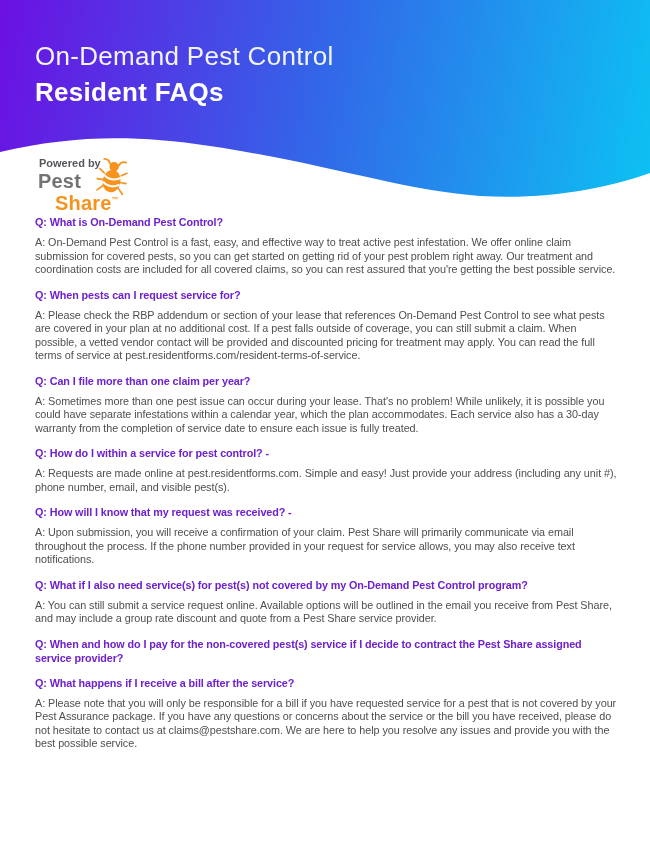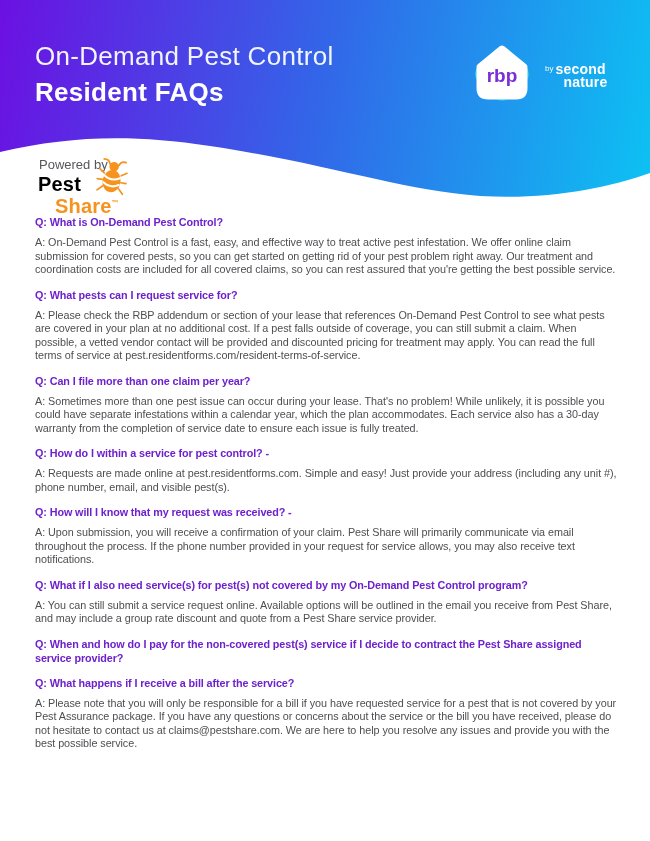--- a/index.html
+++ b/index.html
@@ -30,22 +30,22 @@
   
   .rbp-lockup { position: absolute; left: 466px; top: 38px; display: flex; align-items: flex-start; }
   .rbp-badge { width: 72px; height: 72px; display: block; }
   .byline { display: flex; margin-top: 25px; margin-left: 7px; color: #ffffff; }
   .byline .by { font-size: 8px; font-weight: 400; margin-top: 1px; margin-right: 2px; opacity: 0.95; }
   .sn-stack { display: flex; flex-direction: column; font-size: 14px; font-weight: 700; line-height: 13px; letter-spacing: 0.2px; }
   .sn-stack .nature { margin-left: 8px; }
 
   
   .pestshare { position: absolute; left: 38px; top: 157px; width: 120px; height: 62px; }
-  .powered-label { font-size: 13px; color: #54565a; font-weight: 400; margin-left: 1px; }
-  .ps-pest { font-size: 20px; font-weight: 800; color: #000000; line-height: 19px; margin-top: 3px; letter-spacing: 0.2px; }
+  .powered-label { font-size: 11px; color: #54565a; font-weight: 700; margin-left: 1px; }
+  .ps-pest { font-size: 20px; font-weight: 800; color: #737373; line-height: 19px; margin-top: 3px; letter-spacing: 0.2px; }
   .ps-share { font-size: 20px; font-weight: 800; color: #f6921e; line-height: 18px; margin-left: 17px; letter-spacing: 0.2px; }
   .tm { font-size: 7px; vertical-align: super; font-weight: 700; }
   .bug-svg { position: absolute; left: 59px; top: -1px; width: 31px; height: 40px; transform: rotate(10deg); }
 
   
   .faq { position: absolute; left: 35px; top: 215px; width: 582px; }
   .faq-item { margin-bottom: 11px; }
   .question {
     color: #6e21cc; font-size: 10.8px; font-weight: 700;
     line-height: 14px; letter-spacing: -0.1px; margin-bottom: 7px;
@@ -59,40 +59,20 @@
 <body>
 
 <div class="page">
 
   <header class="banner">
     <div class="titles">
       <div class="title-line1">On-Demand Pest Control</div>
       <div class="title-line2">Resident FAQs</div>
     </div>
 
-    <div class="rbp-lockup">
-      <svg class="rbp-badge" viewBox="0 0 72 72">
-        <defs>
-          <linearGradient id="tealgrad" x1="0" y1="0" x2="1" y2="1">
-            <stop offset="0" stop-color="#45ddcb"></stop>
-            <stop offset="1" stop-color="#1fc0e4"></stop>
-          </linearGradient>
-        </defs>
-        <rect x="14" y="14" width="44" height="44" rx="10" transform="rotate(45 36 36)" fill="url(#tealgrad)"></rect>
-        <path d="M36,11 L58,29 L58,50 Q58,58 50,58 L22,58 Q14,58 14,50 L14,29 Z" fill="#ffffff" stroke="#ffffff" stroke-width="7" stroke-linejoin="round"></path>
-        <text x="36" y="44" text-anchor="middle" font-size="19" font-weight="bold" font-family="Liberation Sans, sans-serif" fill="#7b2ed6">rbp</text>
-      </svg>
-      <div class="byline">
-        <span class="by">by</span>
-        <span class="sn-stack">
-          <span>second</span>
-          <span class="nature">nature</span>
-        </span>
-      </div>
-    </div>
 
     <svg class="wave" viewBox="0 0 650 120" preserveAspectRatio="none">
       <path d="M0,42 C70,26 130,24 210,36 C330,54 400,80 480,86 C545,90 605,79 650,63 L650,120 L0,120 Z" fill="#ffffff"></path>
     </svg>
   </header>
 
   <div class="pestshare">
     <div class="powered-label">Powered by</div>
     <div class="ps-pest">Pest</div>
     <div class="ps-share"><span>Share</span><span class="tm">™</span></div>
@@ -115,21 +95,21 @@
       </g>
     </svg>
   </div>
 
   <main class="faq">
     <section class="faq-item">
       <h2 class="question">Q: What is On-Demand Pest Control?</h2>
       <p class="answer">A: On-Demand Pest Control is a fast, easy, and effective way to treat active pest infestation. We offer online claim submission for covered pests, so you can get started on getting rid of your pest problem right away. Our treatment and coordination costs are included for all covered claims, so you can rest assured that you're getting the best possible service.</p>
     </section>
     <section class="faq-item">
-      <h2 class="question">Q: What pests can I request service for?</h2>
+      <h2 class="question">Q: When pests can I request service for?</h2>
       <p class="answer">A: Please check the RBP addendum or section of your lease that references On-Demand Pest Control to see what pests are covered in your plan at no additional cost. If a pest falls outside of coverage, you can still submit a claim. When possible, a vetted vendor contact will be provided and discounted pricing for treatment may apply. You can read the full terms of service at pest.residentforms.com/resident-terms-of-service.</p>
     </section>
     <section class="faq-item">
       <h2 class="question">Q: Can I file more than one claim per year?</h2>
       <p class="answer">A: Sometimes more than one pest issue can occur during your lease. That's no problem! While unlikely, it is possible you could have separate infestations within a calendar year, which the plan accommodates. Each service also has a 30-day warranty from the completion of service date to ensure each issue is fully treated.</p>
     </section>
     <section class="faq-item">
       <h2 class="question">Q: How do I within a service for pest control? -</h2>
       <p class="answer">A: Requests are made online at pest.residentforms.com. Simple and easy! Just provide your address (including any unit #), phone number, email, and visible pest(s).</p>
     </section>

